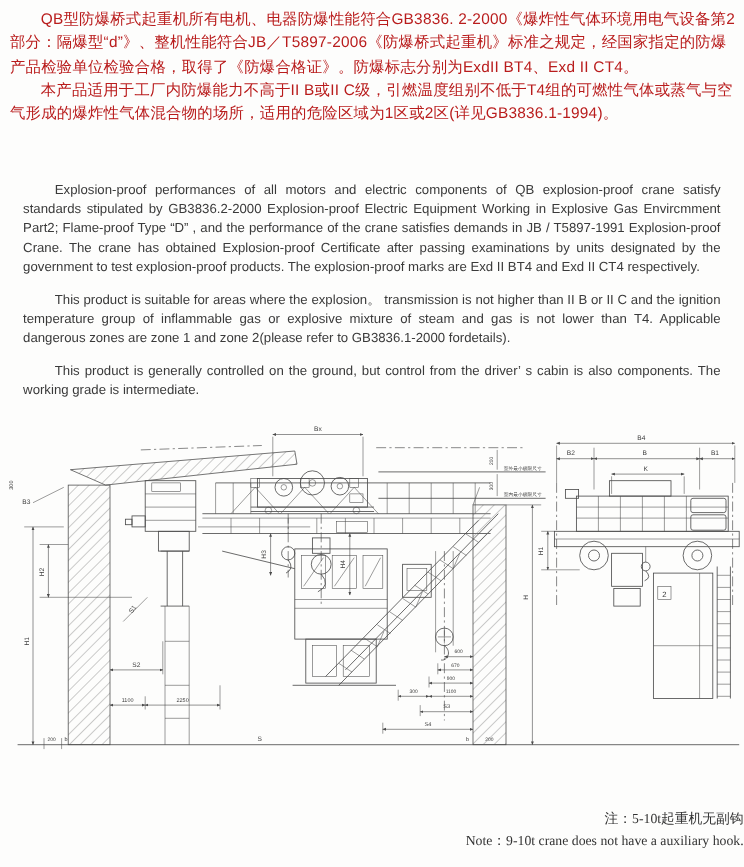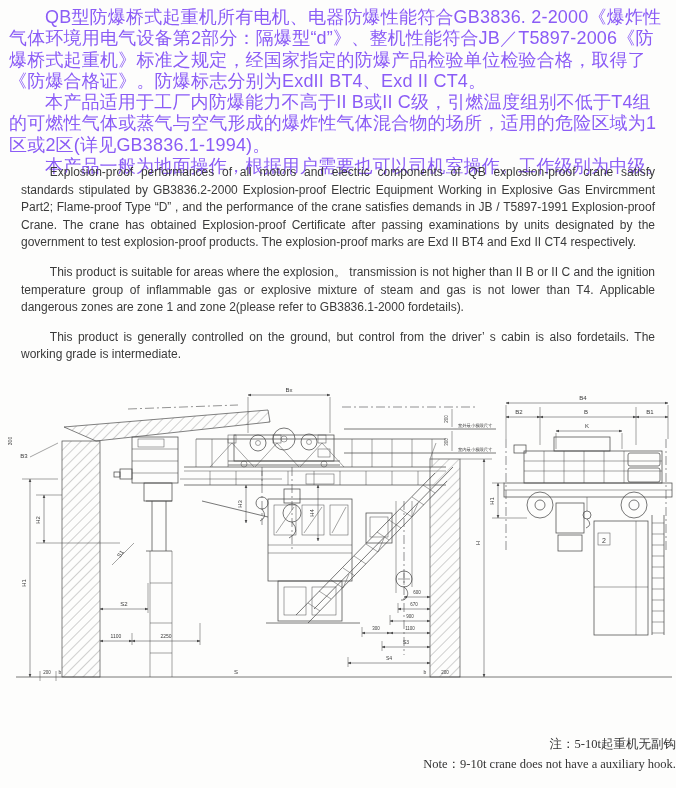--- a/index.html
+++ b/index.html
@@ -1,22 +1,22 @@
 <!DOCTYPE html>
 <html><head>
 <meta charset="utf-8">
 <style>
   html,body{margin:0;padding:0;}
   body{
     width:676px;height:788px;position:relative;background:#fdfdfc;
     font-family:"Liberation Sans",sans-serif;color:#2f2f2f;overflow:hidden;
   }
   .cn-block{position:absolute;top:7px;left:9px;width:660px;}
-  .cn-block p{margin:0;font-size:18px;line-height:21.3px;text-indent:2em;
-    color:#8b5cf6;letter-spacing:.2px;}
+  .cn-block p{margin:0;font-size:14px;line-height:21.3px;text-indent:2em;
+    color:#b91c1c;letter-spacing:.2px;}
   .en-block{position:absolute;top:152px;left:9px;width:658px;}
   .en-block p{margin:12px;font-size:12px;line-height:17.6px;text-indent:2.4em;
     text-align:justify;color:#3a3a3a;}
   .drawing{position:absolute;top:383px;left:0;}
   .notes{position:absolute;top:736px;left:0;width:676px;text-align:right;}
   .notes p{margin:0;font-family:"Liberation Serif",serif;color:#333;}
   .note-cn{font-size:12.5px;margin-bottom:3px !important;}
   .note-en{font-size:12.5px;}
   
   .ln{stroke:#4b4b4b;stroke-width:.75;fill:none;}
@@ -28,27 +28,26 @@
        text-anchor:middle;}
   svg text.t4{font-size:4.3px;text-anchor:start;}
   svg text.t7{font-size:7px;}
 </style>
 </head>
 <body>
 
 <div class="cn-block">
   <p>QB型防爆桥式起重机所有电机、电器防爆性能符合GB3836. 2-2000《爆炸性气体环境用电气设备第2部分：隔爆型“d”》、整机性能符合JB／T5897-2006《防爆桥式起重机》标准之规定，经国家指定的防爆产品检验单位检验合格，取得了《防爆合格证》。防爆标志分别为ExdII BT4、Exd II CT4。</p>
   <p>本产品适用于工厂内防爆能力不高于II B或II C级，引燃温度组别不低于T4组的可燃性气体或蒸气与空气形成的爆炸性气体混合物的场所，适用的危险区域为1区或2区(详见GB3836.1-1994)。</p>
-  <p>本产品一般为地面操作，根据用户需要也可以司机室操作。工作级别为中级。</p>
 </div>
 
 <div class="en-block">
   <p>Explosion-proof performances of all motors and electric components of QB explosion-proof crane satisfy standards stipulated by GB3836.2-2000 Explosion-proof Electric Equipment Working in Explosive Gas Envircmment Part2; Flame-proof Type “D” , and the performance of the crane satisfies demands in JB / T5897-1991 Explosion-proof Crane.  The crane has obtained Explosion-proof Certificate after passing examinations by units designated by the government to test explosion-proof products.  The explosion-proof marks are Exd II BT4 and Exd II CT4 respectively.</p>
   <p>This product is suitable for areas where the explosion。 transmission is not higher than II B or II C and the ignition temperature group of inflammable gas or explosive mixture of steam and gas is not lower than T4.  Applicable dangerous zones are zone 1 and zone 2(please refer to GB3836.1-2000 fordetails).</p>
-  <p>This product is generally controlled on the ground, but control from the driver’ s cabin is also fordetails.  The working grade is intermediate.</p>
+  <p>This product is generally controlled on the ground, but control from the driver’ s cabin is also components.  The working grade is intermediate.</p>
 </div>
 
 <div class="drawing">
 <svg width="676" height="352" viewBox="0 0 676 352">
   <defs>
     <pattern id="hatch" width="7" height="7" patternUnits="userSpaceOnUse" patternTransform="rotate(45)">
       <line x1="0" y1="0" x2="0" y2="7" stroke="#7a7a7a" stroke-width=".7"></line>
     </pattern>
     <marker id="ar" viewBox="0 0 10 10" refX="9" refY="5" markerWidth="6" markerHeight="6" orient="auto-start-reverse">
       <path d="M0,1L10,5L0,9z" fill="#4b4b4b"></path>

